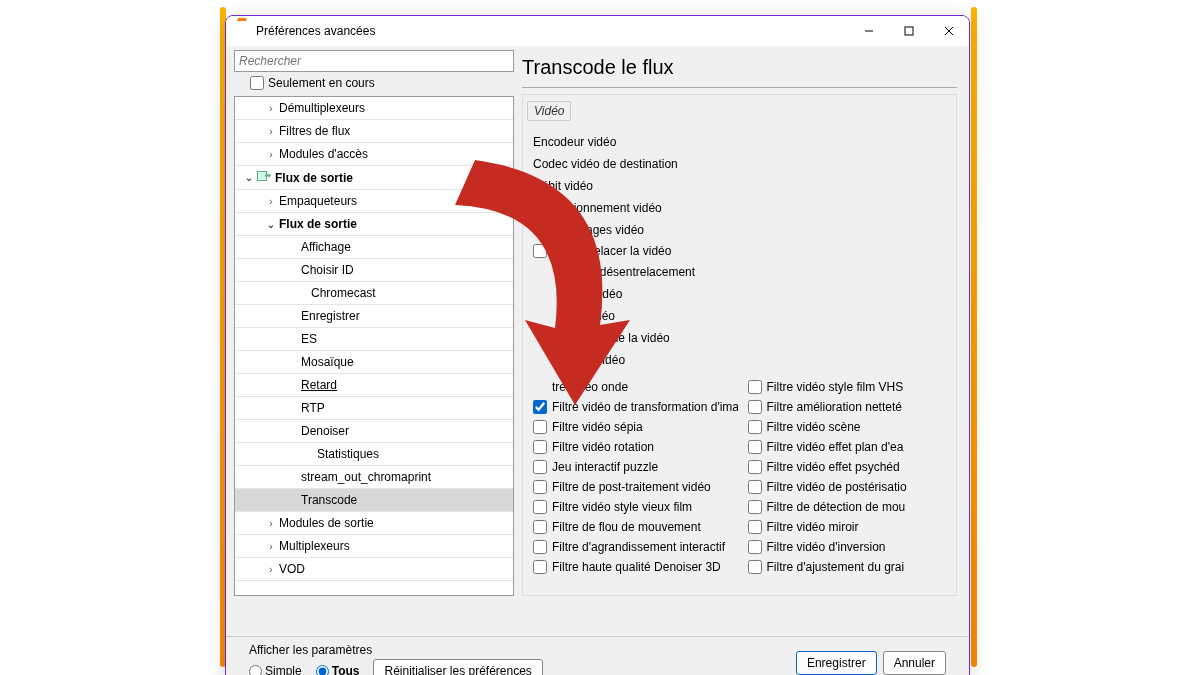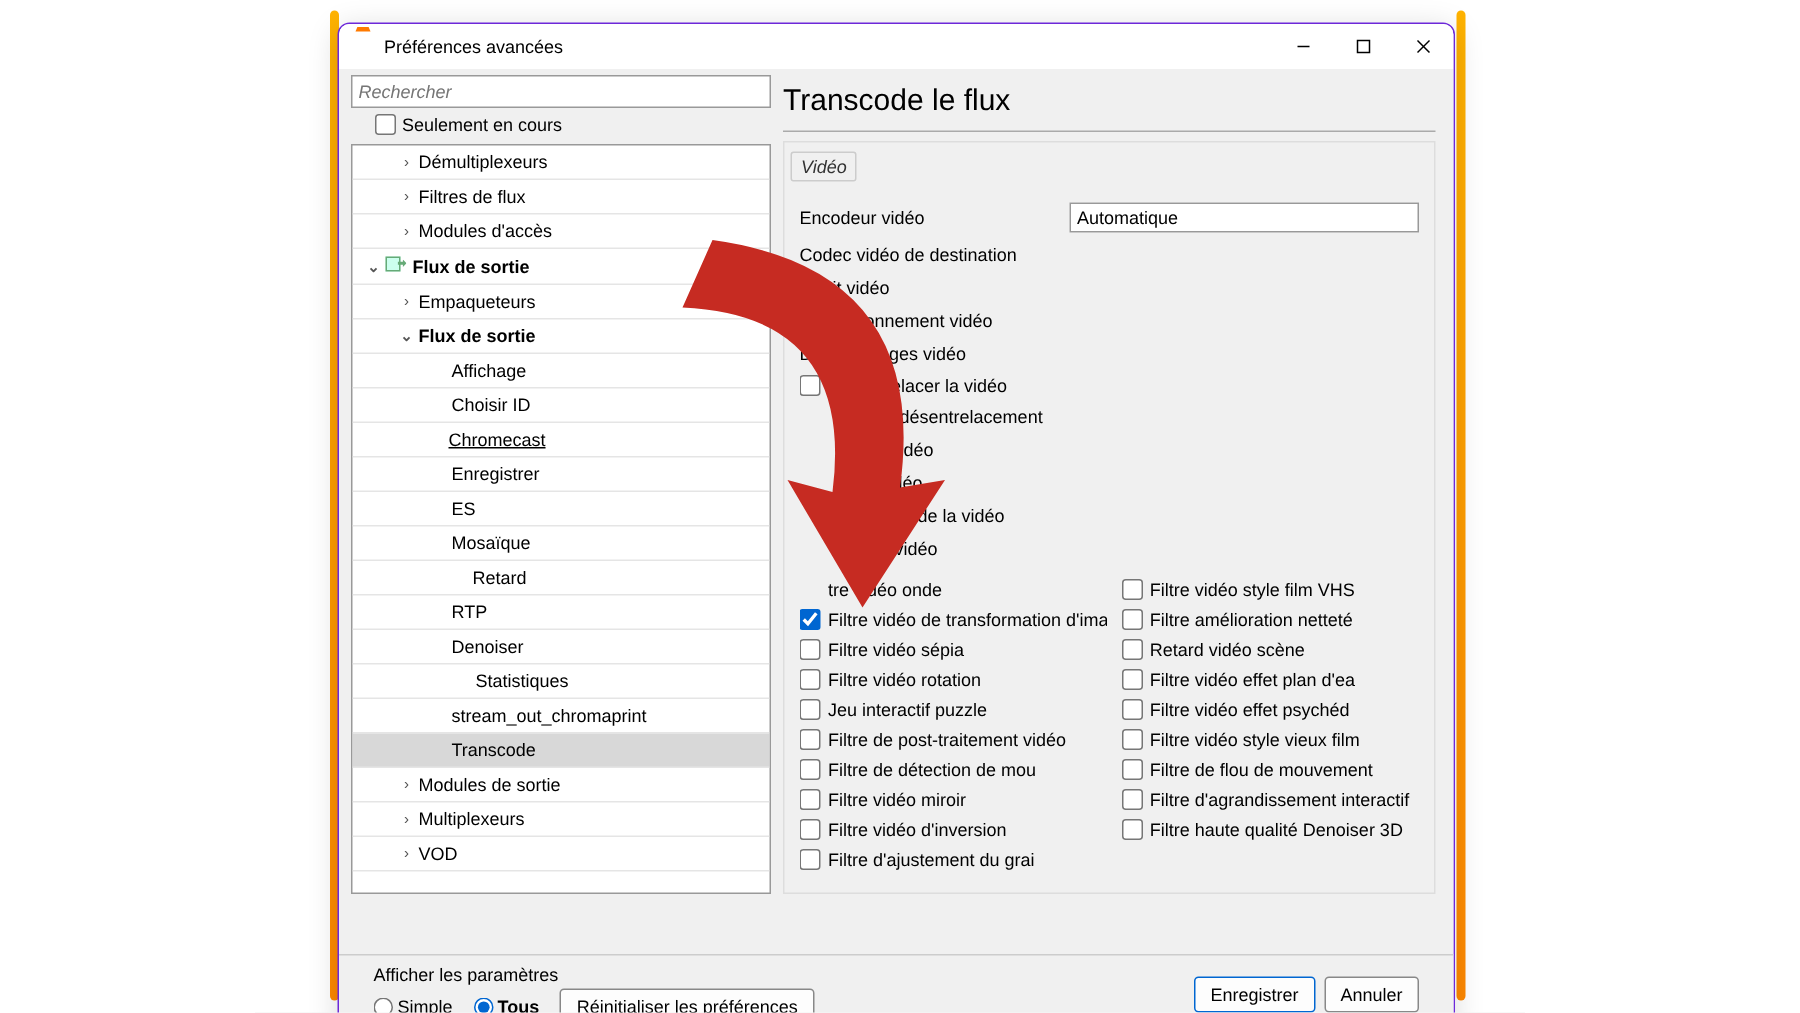--- a/index.html
+++ b/index.html
@@ -322,37 +322,37 @@
               <span>Flux de sortie</span>
             </div>
             <div class="tree-item" style="padding-left: 50px;">
               <span class="tree-expander"></span>
               <span>Affichage</span>
             </div>
             <div class="tree-item" style="padding-left: 50px;">
               <span class="tree-expander"></span>
               <span>Choisir ID</span>
             </div>
-            <div class="tree-item" style="padding-left: 48px; text-decoration: underline;">
+            <div class="tree-item" style="padding-left: 60px;">
               <span class="tree-expander"></span>
               <span>Chromecast</span>
             </div>
             <div class="tree-item" style="padding-left: 50px;">
               <span class="tree-expander"></span>
               <span>Enregistrer</span>
             </div>
             <div class="tree-item" style="padding-left: 50px;">
               <span class="tree-expander"></span>
               <span>ES</span>
             </div>
             <div class="tree-item" style="padding-left: 50px;">
               <span class="tree-expander"></span>
               <span>Mosaïque</span>
             </div>
-            <div class="tree-item" style="padding-left: 64px;">
+            <div class="tree-item" style="padding-left: 50px; text-decoration: underline;">
               <span class="tree-expander"></span>
               <span>Retard</span>
             </div>
             <div class="tree-item" style="padding-left: 50px;">
               <span class="tree-expander"></span>
               <span>RTP</span>
             </div>
             <div class="tree-item" style="padding-left: 50px;">
               <span class="tree-expander"></span>
               <span>Denoiser</span>
@@ -383,21 +383,20 @@
             </div>
           </div>
       </div>
 
       <div class="right-col">
         <div class="panel-title">Transcode le flux</div>
         <div class="panel-scroll" id="panel">
             <div style="position: relative; margin-bottom: 4px; font-style: italic;"><span class="fieldset-label">Vidéo</span></div>
             <div class="form-row">
               <label class="lbl">Encodeur vidéo</label>
-              <div class="form-input">Automatique</div>
             </div>
             <div class="form-row">
               <label class="lbl">Codec vidéo de destination</label>
             </div>
             <div class="form-row">
               <label class="lbl">Débit vidéo</label>
             </div>
             <div class="form-row">
               <label class="lbl">Dimensionnement vidéo</label>
             </div>
@@ -440,41 +439,45 @@
               <label class="cbwrap">
                 <input type="checkbox" style="">
                 <span>Filtre amélioration netteté</span>
               </label>
               <label class="cbwrap">
                 <input type="checkbox" style="">
                 <span>Filtre vidéo sépia</span>
               </label>
               <label class="cbwrap">
                 <input type="checkbox" style="">
-                <span>Retard vidéo scène</span>
+                <span>Filtre vidéo scène</span>
               </label>
               <label class="cbwrap">
                 <input type="checkbox" style="">
                 <span>Filtre vidéo rotation</span>
               </label>
               <label class="cbwrap">
                 <input type="checkbox" style="">
                 <span>Filtre vidéo effet plan d'ea</span>
               </label>
               <label class="cbwrap">
                 <input type="checkbox" style="">
                 <span>Jeu interactif puzzle</span>
               </label>
               <label class="cbwrap">
                 <input type="checkbox" style="">
                 <span>Filtre vidéo effet psychéd</span>
               </label>
               <label class="cbwrap">
                 <input type="checkbox" style="">
                 <span>Filtre de post-traitement vidéo</span>
+              </label>
+              <label class="cbwrap">
+                <input type="checkbox" style="">
+                <span>Filtre vidéo de postérisatio</span>
               </label>
               <label class="cbwrap">
                 <input type="checkbox" style="">
                 <span>Filtre vidéo style vieux film</span>
               </label>
               <label class="cbwrap">
                 <input type="checkbox" style="">
                 <span>Filtre de détection de mou</span>
               </label>
               <label class="cbwrap">

